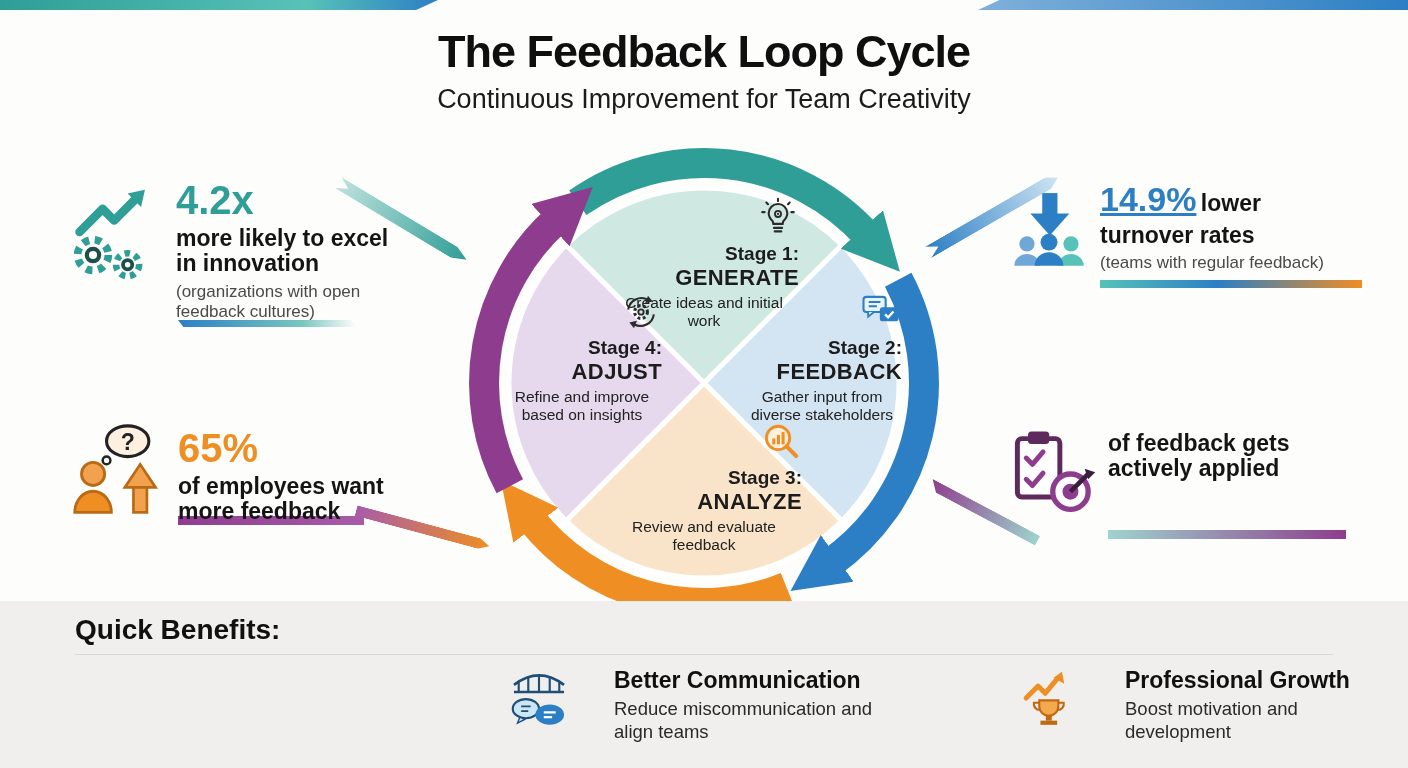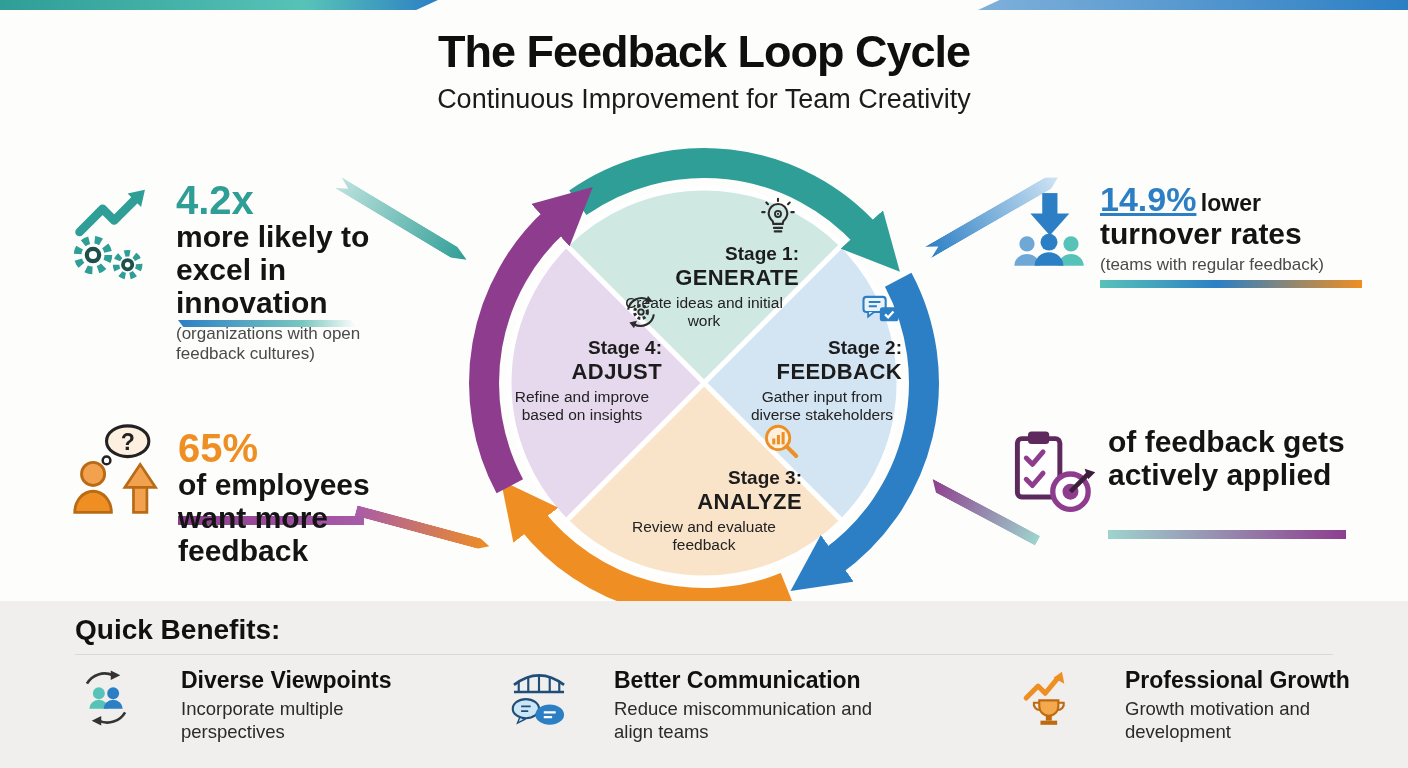--- a/index.html
+++ b/index.html
@@ -20,21 +20,21 @@
   .stage { position:absolute; display:flex; flex-direction:column; align-items:flex-end;
            text-align:center; color:#1c1c1c; }
   .stage .s-icon { width:42px; height:42px; margin-bottom:4px; }
   .s-label { font-size:19px; font-weight:700; }
   .s-name  { font-size:22px; font-weight:800; letter-spacing:.4px; }
   .s-desc  { font-size:15.5px; line-height:1.15; margin-top:3px; color:#222; }
 
   .stat-icon { position:absolute; }
   .stat-text { position:absolute; }
   .stat-value { font-weight:800; line-height:1; }
-  .stat-bold { font-size:30px; font-weight:700; color:#141414; line-height:1.1; margin-top:0; }
+  .stat-bold { font-size:23px; font-weight:700; color:#141414; line-height:1.1; margin-top:6px; }
   .stat-bold-inline { font-size:23px; font-weight:700; color:#141414; }
   .stat-note { font-size:17px; color:#4a4a4a; line-height:1.18; margin-top:5px; }
 
   .benefits { position:absolute; left:0; top:601px; width:1408px; height:167px; background:#f0efed; }
   .benefits-heading { position:absolute; left:75px; top:13px; font-size:28px; font-weight:800; color:#101010; }
   .benefits-divider { position:absolute; left:75px; top:53px; width:1258px; height:1px; background:#d9d8d5; }
   .benefit { position:absolute; top:66px; display:flex; gap:44px; align-items:flex-start; }
   .benefit .b-icon { width:62px; height:62px; flex:0 0 auto; }
   .b-title { font-size:23px; font-weight:800; color:#101010; }
   .b-desc  { font-size:18.5px; color:#2a2a2a; line-height:1.22; margin-top:4px; }
@@ -220,36 +220,20 @@
     <polygon points="45,23 51,25 47,29" fill="#3c1e3c"></polygon>
   </svg>
   <div class="stat-text" style="left:1108px;top:425px;width:240px;">
     <div class="stat-bold">of feedback gets actively applied</div>
   </div>
 
   <div class="benefits">
     <div class="benefits-heading">Quick Benefits:</div>
     <div class="benefits-divider"></div>
 
-    <div class="benefit" style="left:75px;">
-      <svg class="b-icon" viewBox="0 0 52 52">
-        <path d="M10 14 a17 17 0 0 1 22 -7" fill="none" stroke="#333333" stroke-width="2.2"></path>
-        <polygon points="30,3 38,7 30,11" fill="#333333"></polygon>
-        <path d="M42 38 a17 17 0 0 1 -22 7" fill="none" stroke="#333333" stroke-width="2.2"></path>
-        <polygon points="22,41 14,45 22,49" fill="#333333"></polygon>
-        <circle cx="20" cy="22" r="5" fill="#57C2B8"></circle>
-        <path d="M12 35 a8 7.5 0 0 1 16 0 z" fill="#57C2B8"></path>
-        <circle cx="32" cy="22" r="5" fill="#2C7FC4"></circle>
-        <path d="M24 35 a8 7.5 0 0 1 16 0 z" fill="#2C7FC4"></path>
-      </svg>
-      <div class="b-text">
-        <div class="b-title">Diverse Viewpoints</div>
-        <div class="b-desc" style="width:215px;">Incorporate multiple perspectives</div>
-      </div>
-    </div>
 
     <div class="benefit" style="left:508px;">
       <svg class="b-icon" viewBox="0 0 52 52">
         <path d="M5 15 q21 -16 42 0" fill="none" stroke="#1f4e79" stroke-width="2.2"></path>
         <path d="M5 21 h42" fill="none" stroke="#1f4e79" stroke-width="2.2"></path>
         <path d="M9 12 v9 M17 8.5 v12.5 M26 7 v14 M35 8.5 v12.5 M43 12 v9" fill="none" stroke="#1f4e79" stroke-width="1.8"></path>
         <ellipse cx="15" cy="35" rx="11" ry="8" fill="#cde6f5" stroke="#1f4e79" stroke-width="1.8"></ellipse>
         <path d="M11 33 h8 M11 37 h6" fill="none" stroke="#1f4e79" stroke-width="1.6"></path>
         <path d="M10 42 l-2 5 6 -3 z" fill="#cde6f5" stroke="#1f4e79" stroke-width="1.2"></path>
         <ellipse cx="35" cy="40" rx="12" ry="8.5" fill="#2C7FC4"></ellipse>
@@ -265,18 +249,18 @@
       <svg class="b-icon" viewBox="0 0 52 52">
         <path d="M6 26 L16 16 L22 22 L32 10" fill="none" stroke="#EF8E23" stroke-width="4.2" stroke-linecap="round" stroke-linejoin="round"></path>
         <polygon points="36,4 29,9 38,14" fill="#EF8E23"></polygon>
         <path d="M17 28 h16 v5 a8 8 0 0 1 -16 0 z" fill="#F4A94F" stroke="#c06a10" stroke-width="1.8"></path>
         <path d="M17 30 h-4.5 a5 5 0 0 0 5.5 6 M33 30 h4.5 a5 5 0 0 1 -5.5 6" fill="none" stroke="#c06a10" stroke-width="1.8"></path>
         <rect x="22.5" y="41" width="5" height="4" fill="#c06a10"></rect>
         <rect x="18" y="45" width="14" height="3.5" fill="#c06a10"></rect>
       </svg>
       <div class="b-text">
         <div class="b-title">Professional Growth</div>
-        <div class="b-desc" style="width:270px;">Growth motivation and development</div>
+        <div class="b-desc" style="width:270px;">Boost motivation and development</div>
       </div>
     </div>
   </div>
 
 </div>
 
 </body></html>

